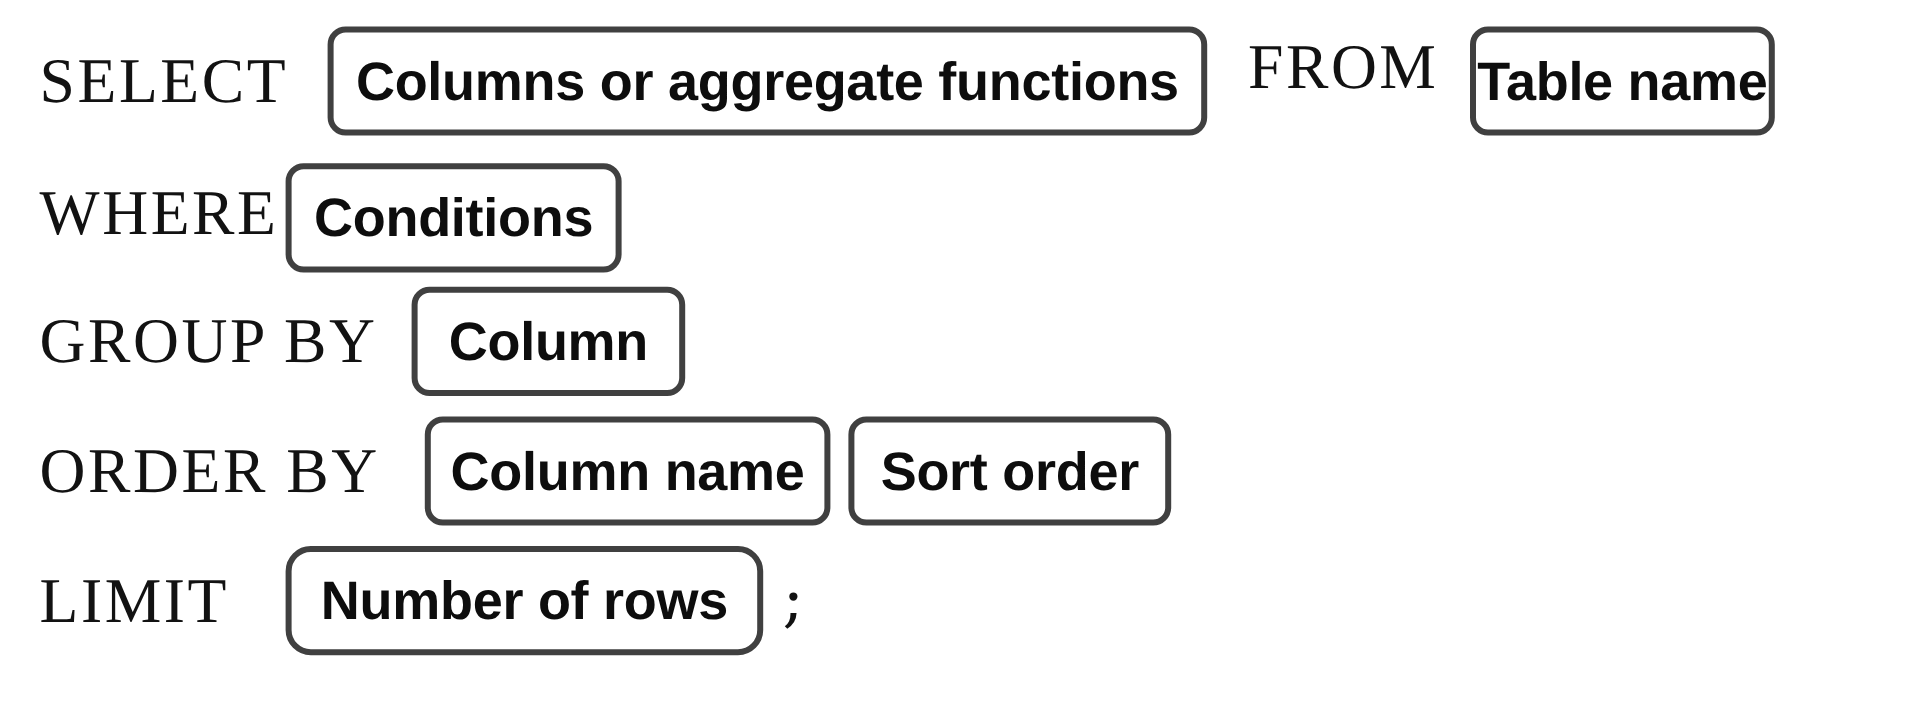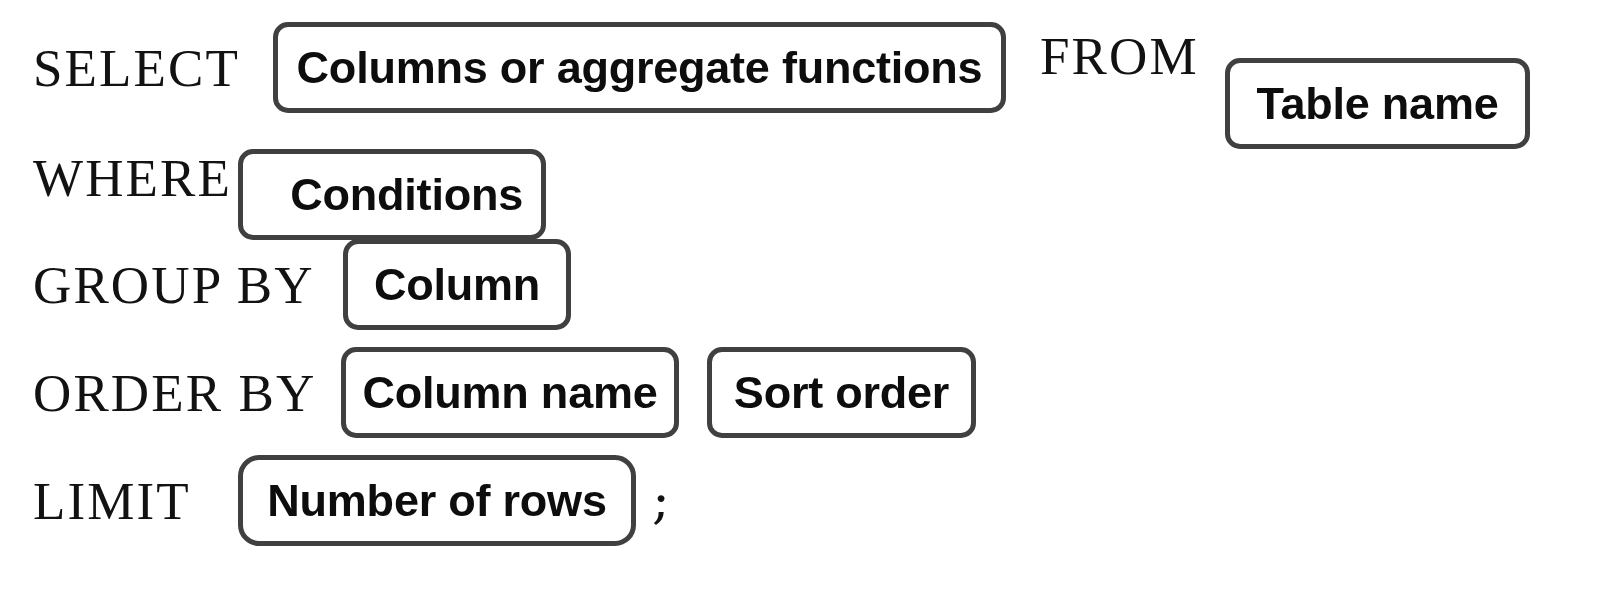--- a/index.html
+++ b/index.html
@@ -77,45 +77,45 @@
 
   <div class="row" id="row-select" style="height:91px;">
     <span class="keyword abs" style="left:33px; top:20px;">SELECT</span>
 
     <div class="slot abs" style="left:273px; top:0px; width:733px;">
       <span class="slot-label">Columns or aggregate functions</span>
     </div>
 
     <span class="keyword abs" style="left:1040px; top:8px;">FROM</span>
 
-    <div class="slot abs" style="left:1225px; top:0px; width:305px;margin-top:36px;">
+    <div class="slot abs" style="left:1225px; top:0px; width:254px;">
       <span class="slot-label">Table name</span>
     </div>
   </div>
 
   <div class="row" id="row-where" style="height:91px;">
     <span class="keyword abs" style="left:33px; top:20px;">WHERE</span>
 
-    <div class="slot abs" style="left:238px; top:17px; width:308px;justify-content:flex-end;">
+    <div class="slot abs" style="left:238px; top:4px; width:280px;">
       <span class="slot-label">Conditions</span>
     </div>
   </div>
 
   <div class="row" id="row-groupby" style="height:91px;">
     <span class="keyword abs" style="left:33px; top:20px;">GROUP BY</span>
 
     <div class="slot abs" style="left:343px; top:0px; width:228px;">
       <span class="slot-label">Column</span>
     </div>
   </div>
 
   <div class="row" id="row-orderby" style="height:91px;">
     <span class="keyword abs" style="left:33px; top:20px;">ORDER BY</span>
 
-    <div class="slot abs" style="left:341px; top:0px; width:338px;">
+    <div class="slot abs" style="left:354px; top:0px; width:338px;">
       <span class="slot-label">Column name</span>
     </div>
 
     <div class="slot abs" style="left:707px; top:0px; width:269px;">
       <span class="slot-label">Sort order</span>
     </div>
   </div>
 
   <div class="row" id="row-limit" style="height:91px;">
     <span class="keyword abs" style="left:33px; top:20px;">LIMIT</span>

